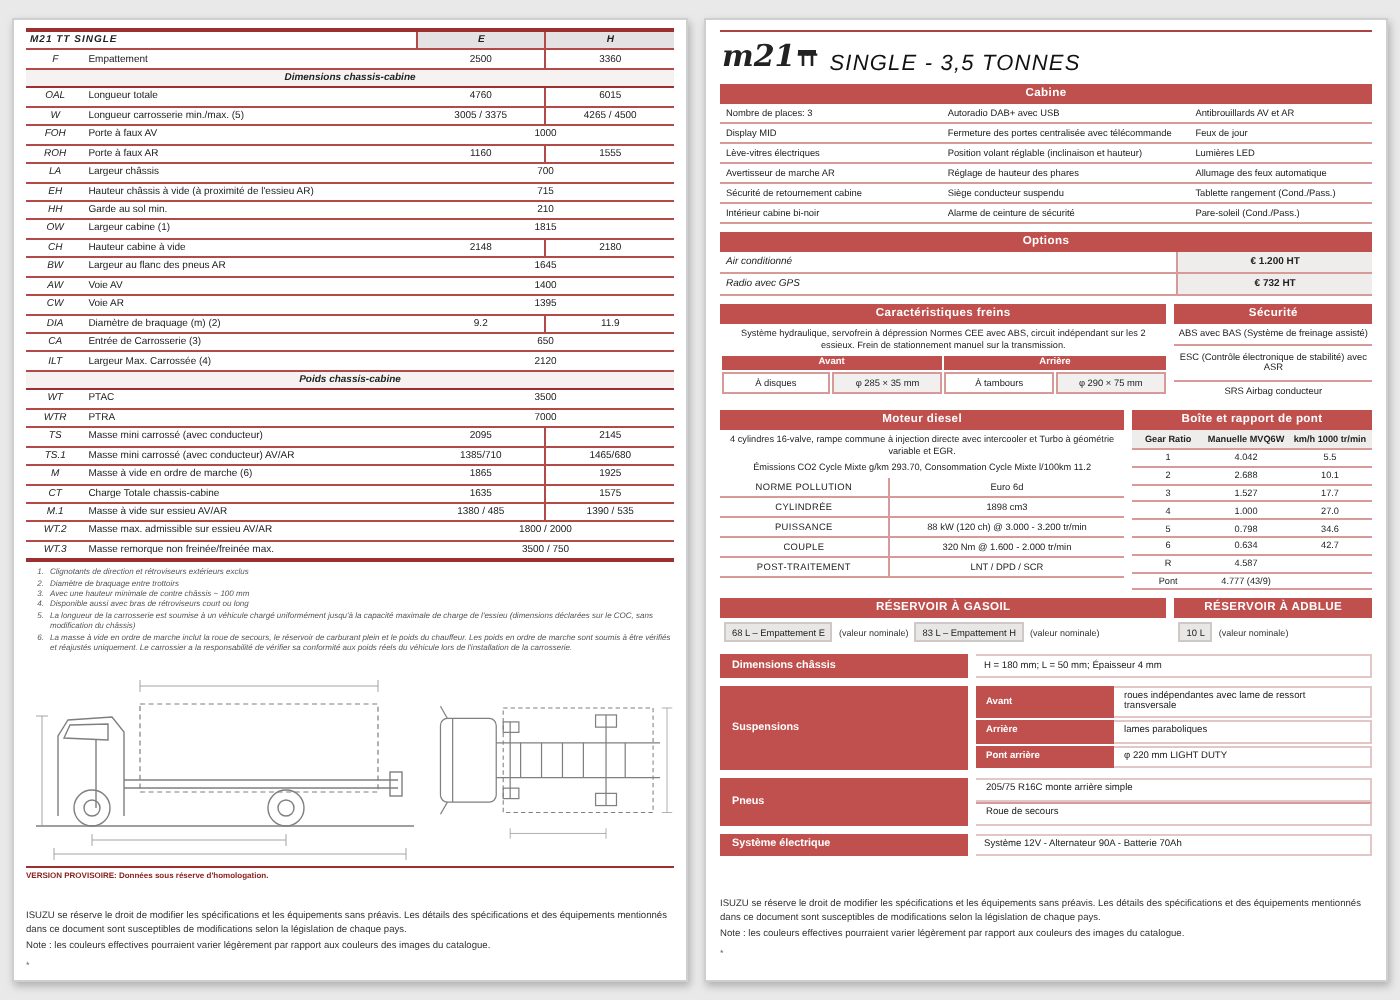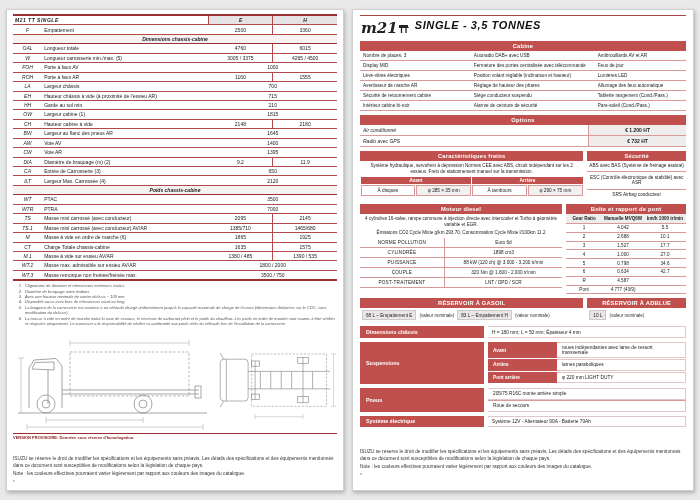--- a/index.html
+++ b/index.html
@@ -29,25 +29,25 @@
   .drawings{display:flex;justify-content:space-between;align-items:center;margin-top:5px;height:100px;}
   .drawings svg{display:block;}
   .rule-caption{border-top:1.5px solid #9c2f2f;margin-top:2px;padding-top:1px;
     font-size:4px;font-weight:bold;color:#8b2020;}
   .disclaimer{margin-top:16px;font-size:4.8px;line-height:1.45;color:#333;}
   .disclaimer .note-line{margin-top:1px;}
   .page-mark{font-size:4.5px;color:#666;margin-top:2px;}
 
   
   .top-rule{border-top:1.5px solid #a94442;margin-bottom:3px;}
-  .logo-row{display:flex;align-items:flex-start;gap:7px;margin:1px 0 4px 1px;}
+  .logo-row{display:flex;align-items:flex-end;gap:7px;margin:1px 0 4px 1px;}
   .logo-m21{font-family:"DejaVu Serif",serif;font-style:italic;font-weight:bold;font-size:15px;color:#222;}
   .logo-tt{display:inline-block;border-top:2px solid #222;line-height:.85;font-size:9px;
     letter-spacing:-1px;font-weight:bold;color:#222;margin-left:1px;}
-  .subtitle{font-size:11px;font-weight:bold;font-style:italic;letter-spacing:.6px;color:#111;}
+  .subtitle{font-size:11px;font-weight:normal;font-style:italic;letter-spacing:.6px;color:#111;}
   .banner{background:#c0504d;color:#fff;font-weight:bold;text-align:center;font-size:5.8px;
     padding:2px 0;letter-spacing:.2px;}
   .grid3{display:grid;grid-template-columns:34% 38% 28%;}
   .fcell{font-size:4.7px;line-height:1.25;color:#222;padding:1.6px 3px;border-bottom:1px solid #d89a98;}
   .sec-gap{height:4px;}
   .opt-row{display:grid;grid-template-columns:70% 30%;border-bottom:1px solid #d89a98;}
   .opt-label{font-size:5px;font-style:italic;color:#222;padding:1.8px 3px;}
   .opt-price{font-size:5px;font-weight:bold;color:#222;text-align:center;background:#efecec;
     border-left:1px solid #d89a98;padding:1.8px 0;}
   .duo{display:flex;gap:4px;}

